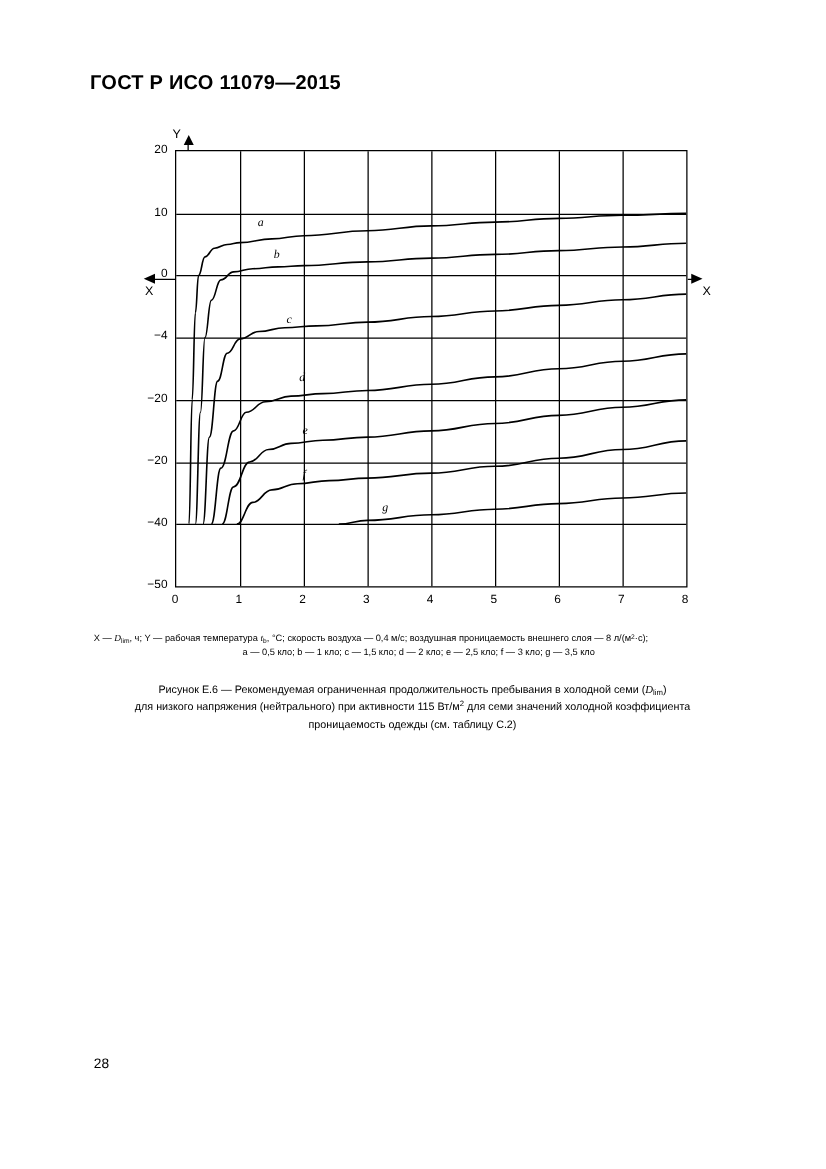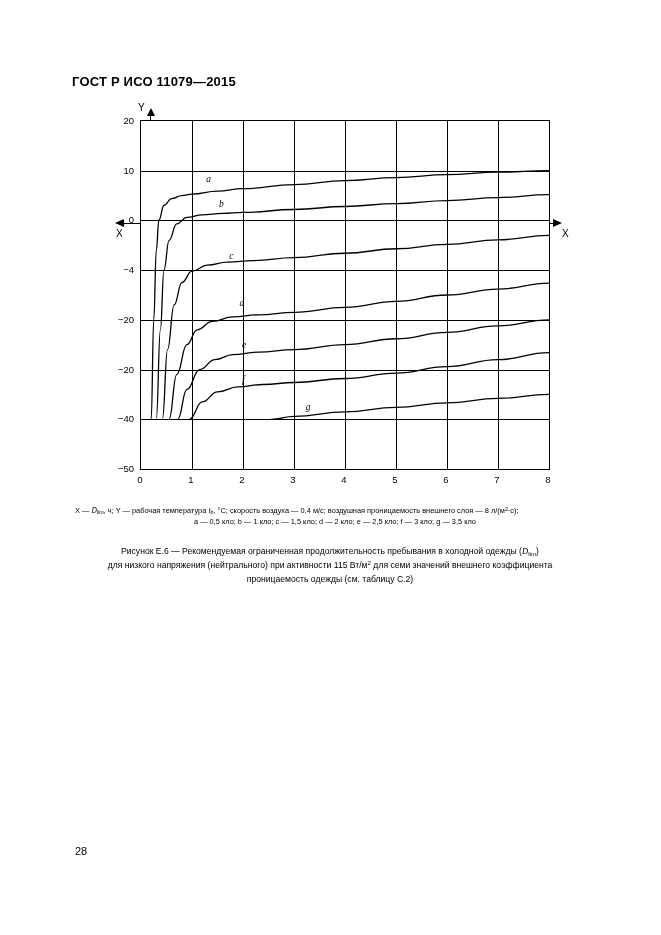--- a/index.html
+++ b/index.html
@@ -18,24 +18,23 @@
   .page {
     position: absolute;
     left: 0; top: 0;
     width: 661px;
     height: 935px;
   }
   .doc-header {
     position: absolute;
     left: 72px;
     top: 58px;
-    font-size: 13px;
+    font-size: 16px;
     font-weight: bold;
     letter-spacing: 0.2px;
-    margin-top: 16px;
   }
   .page-number {
     position: absolute;
     left: 75px;
     top: 845px;
     font-size: 11px;
     text-align: center;
   }
 
   
@@ -254,22 +253,22 @@
 
   <div class="legend-note">
     <div>
       <span>X — </span><span class="ital">D</span><sub>lim</sub><span>, ч; Y — рабочая температура </span><span class="ital">t</span><sub>b</sub><span>, °C; скорость воздуха — 0,4 м/с; воздушная проницаемость внешнего слоя — 8 л/(м</span><sup>2</sup><span>·с);</span>
     </div>
     <div style="text-align:center">a — 0,5 кло; b — 1 кло; c — 1,5 кло; d — 2 кло; e — 2,5 кло; f — 3 кло; g — 3,5 кло</div>
   </div>
 
   <div class="figure-caption">
     <div>
-      <span>Рисунок Е.6 — Рекомендуемая ограниченная продолжительность пребывания в холодной одежды (</span><span class="ital">D</span><sub>lim</sub><span>)</span>
+      <span>Рисунок Е.6 — Рекомендуемая ограниченная продолжительность пребывания в холодной семи (</span><span class="ital">D</span><sub>lim</sub><span>)</span>
     </div>
     <div>
-      <span>для низкого напряжения (нейтрального) при активности 115 Вт/м</span><sup>2</sup><span> для семи значений внешнего коэффициента</span>
+      <span>для низкого напряжения (нейтрального) при активности 115 Вт/м</span><sup>2</sup><span> для семи значений холодной коэффициента</span>
     </div>
     <div>проницаемость одежды (см. таблицу С.2)</div>
   </div>
 
   <div class="page-number">28</div>
 </div>
 
 </body></html>

